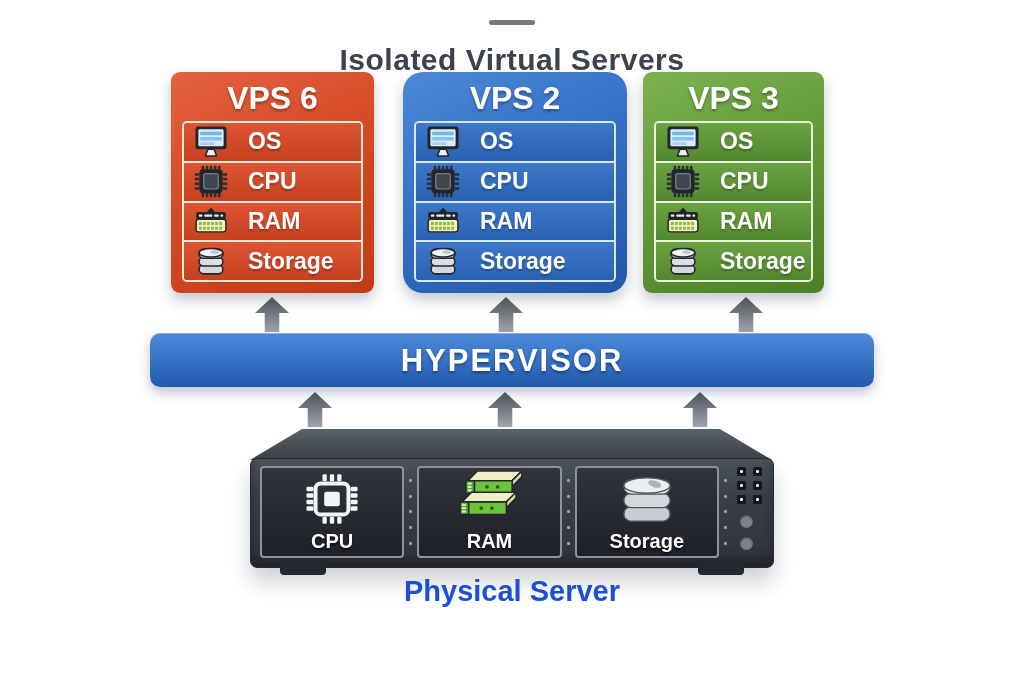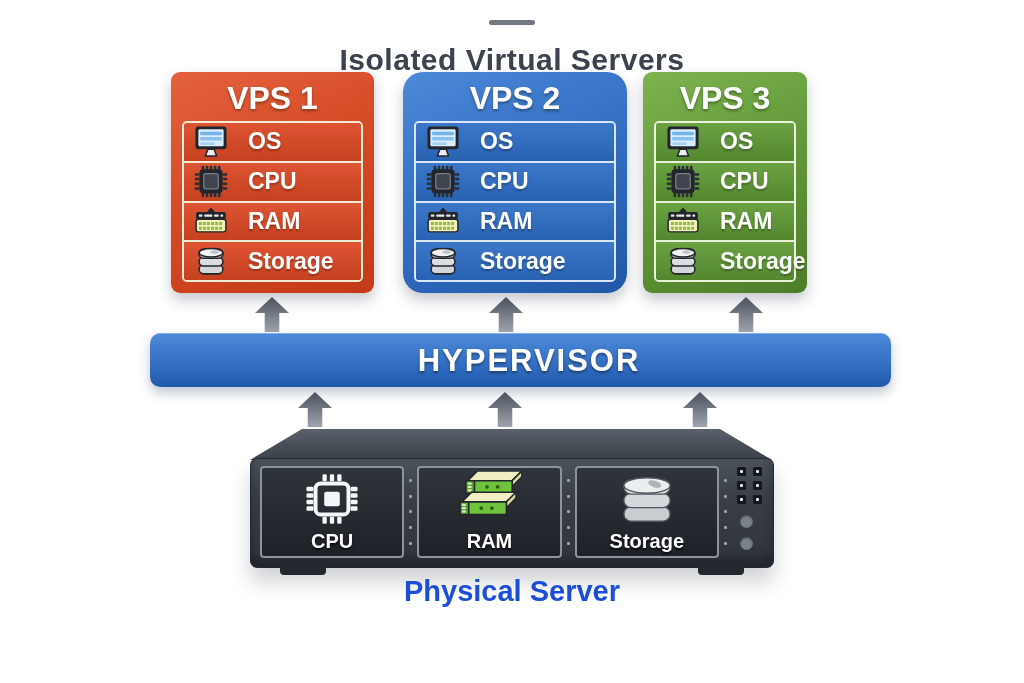--- a/index.html
+++ b/index.html
@@ -17,21 +17,21 @@
   
   .vps { position:absolute; top:72px; height:221px; border-radius:9px;
     box-shadow:0 7px 14px rgba(30,40,60,.25); }
   .vps-red   { left:171px; width:203px;
     background:linear-gradient(155deg,#E4623F 0%,#D54A25 45%,#C23A17 100%);
     --bd:#F5EBD7; --row1:#DD5433; --row2:#C5411F; }
   .vps-blue  { left:403px; width:224px;
     background:linear-gradient(155deg,#4D89D8 0%,#3470C4 45%,#2157A7 100%);
     border-radius:20px;
     --bd:#D9E7F8; --row1:#3C77C8; --row2:#2A62B2; }
-  .vps-green { left:643px; width:164px;
+  .vps-green { left:643px; width:181px;
     background:linear-gradient(155deg,#7DB24F 0%,#649A3A 45%,#4C7E28 100%);
     --bd:#EAF2DB; --row1:#6BA242; --row2:#53872F; }
   .vps-header { height:49px; line-height:52px; text-align:center;
     font-size:32px; font-weight:700; color:#fff;
     text-shadow:0 2px 3px rgba(0,0,0,.35); }
   .vps-rows { position:absolute; left:11px; right:11px; top:49px; bottom:11px;
     border:2px solid var(--bd); border-radius:5px;
     display:flex; flex-direction:column; }
   .vps-row { flex:1; display:flex; align-items:center; gap:19px; padding-left:9px;
     border-top:2px solid var(--bd);
@@ -44,21 +44,21 @@
 
   
   .arrow { position:absolute; width:36px; height:35px; }
 
   
   .hypervisor { position:absolute; left:150px; top:333px; width:724px; height:54px;
     border-radius:10px; text-align:center; line-height:55px;
     background:linear-gradient(180deg,#4E8AD9 0%,#3470C5 55%,#2159AB 100%);
     box-shadow:0 6px 12px rgba(30,50,90,.28), inset 0 1px 0 rgba(255,255,255,.3);
     font-size:31px; font-weight:700; letter-spacing:2px; color:#fff;
-    text-shadow:0 2px 3px rgba(0,0,0,.4);padding-left:17px; }
+    text-shadow:0 2px 3px rgba(0,0,0,.4); }
 
   
   .server-top { position:absolute; left:250px; top:429px; width:522px; height:31px;
     clip-path:polygon(52px 0,470px 0,100% 100%,0 100%);
     background:linear-gradient(180deg,#5C626C 0%,#474D55 55%,#3E434B 100%); }
   .server-front { position:absolute; left:250px; top:458px; width:522px; height:108px;
     border-radius:7px; border:1px solid #262A30;
     background:linear-gradient(180deg,#4C525A 0%,#3A3F47 35%,#2F343B 100%);
     box-shadow:inset 0 -8px 12px rgba(0,0,0,.32), 0 14px 20px rgba(40,50,65,.22); }
   .server-panels { position:absolute; left:260px; top:466px; width:472px; height:92px;
@@ -263,21 +263,21 @@
 
 <div class="canvas">
 
   <div class="title-row">
     <span class="title-dash"></span>
     <h1 class="page-title">Isolated Virtual Servers</h1>
     <span class="title-dash"></span>
   </div>
 
   <section class="vps vps-red">
-    <div class="vps-header">VPS 1</div>
+    <div class="vps-header">VPS 6</div>
     <div class="vps-rows">
       <div class="vps-row">
         <svg class="row-icon">
             <use href="#sym-monitor"></use>
           </svg>
         <span class="row-label">OS</span>
       </div>
       <div class="vps-row">
         <svg class="row-icon">
             <use href="#sym-chip"></use>

